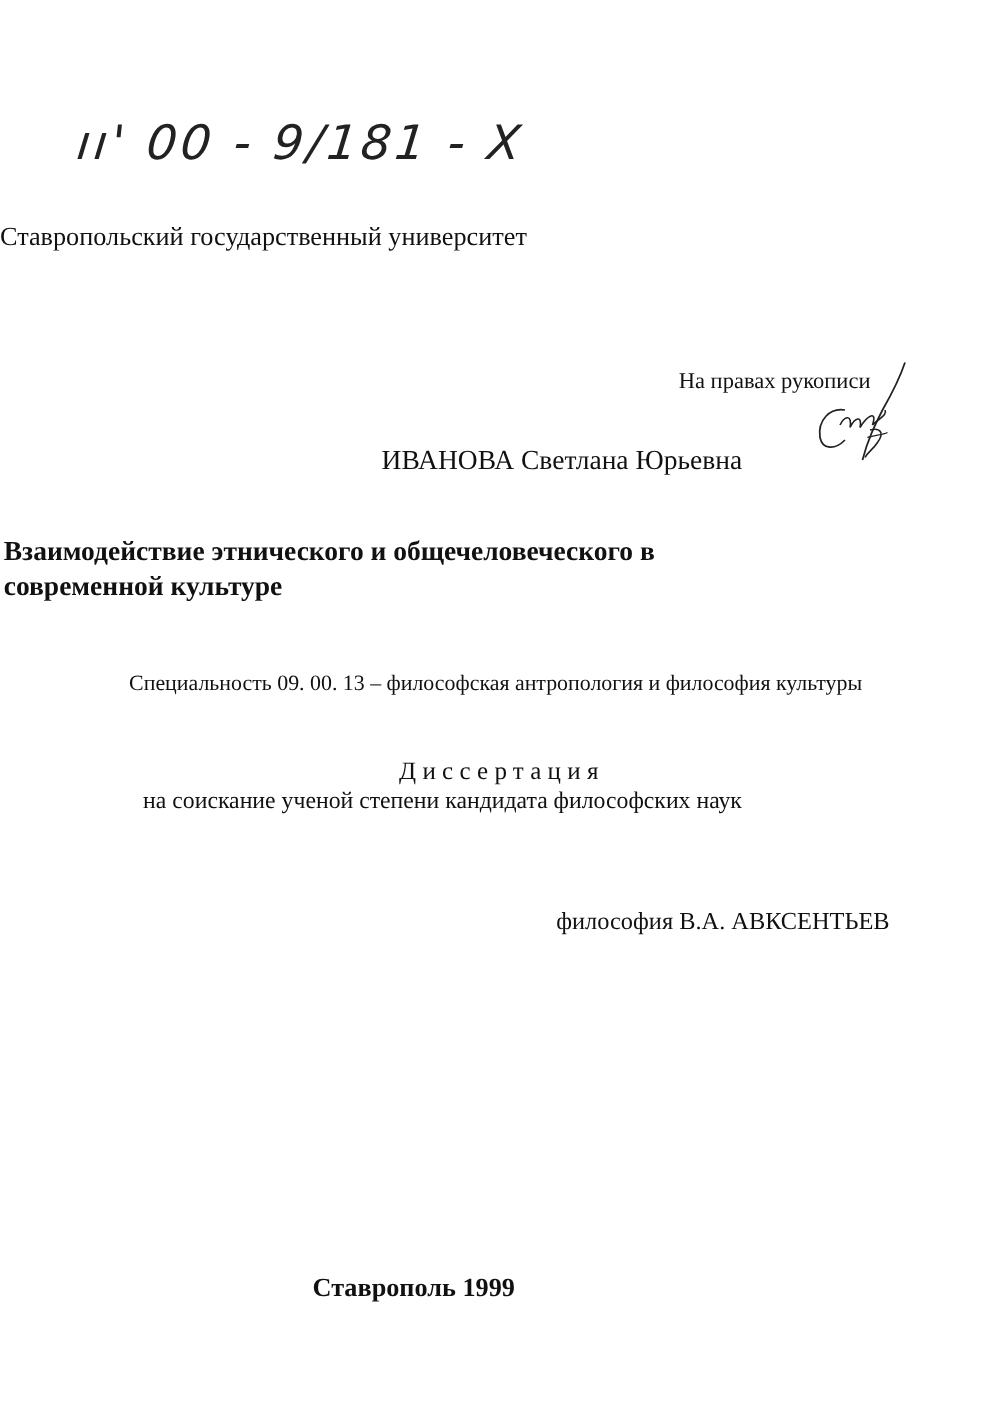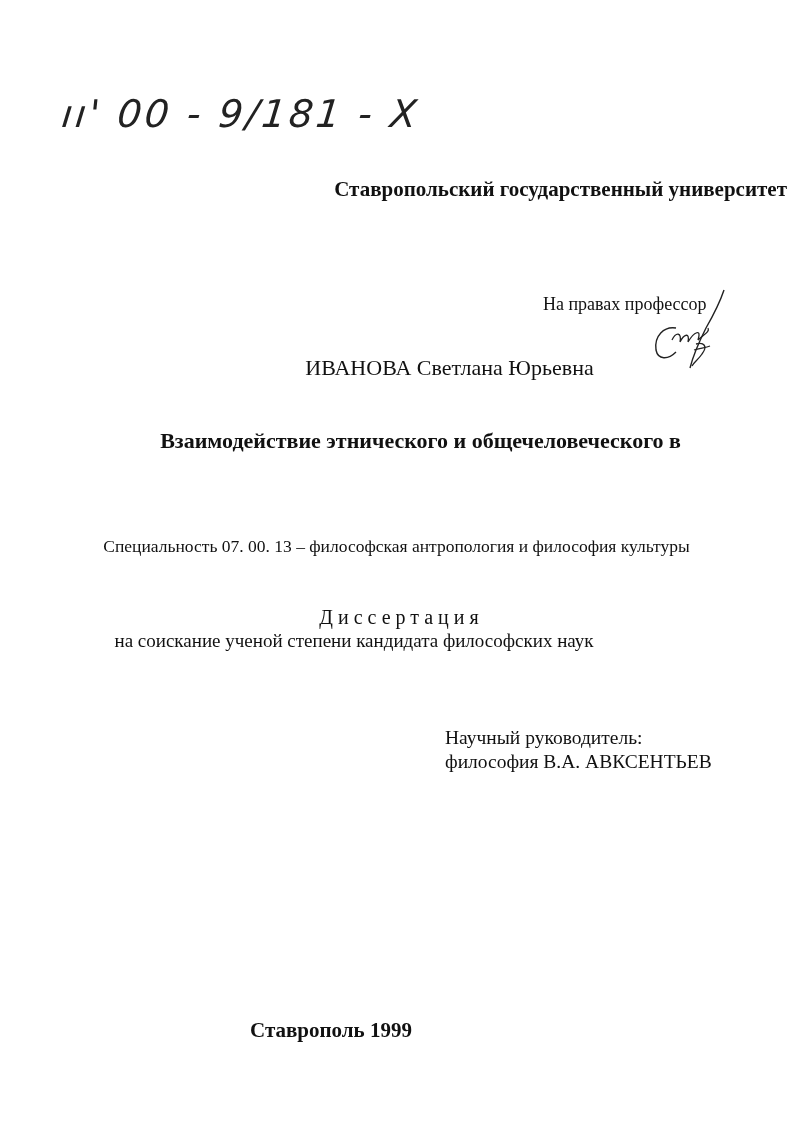--- a/index.html
+++ b/index.html
@@ -2,59 +2,59 @@
 <html><head>
   <meta charset="utf-8">
   <style>
     html, body { margin:0; padding:0; background:#ffffff; }
     body { width:793px; height:1122px; position:relative; overflow:hidden;
            font-family:"Liberation Serif", "DejaVu Serif", serif; color:#111; }
     .abs { position:absolute; white-space:nowrap; }
     .handwritten { left:62px; top:92px; font-family:"DejaVu Sans", sans-serif;
                    font-size:38px; font-style:italic; font-weight:200; color:#222;
                    letter-spacing:3px; transform:skewX(-6deg); }
-    .university { left:0; width:787px; text-align:right; top:177px; font-size:21px;font-weight:bold; }
+    .university { left:0; width:787px; text-align:left; top:177px; font-size:21px; }
     .rights { left:543px; top:294px; font-size:18px; }
     .signature { left:636px; top:288px; width:110px; height:92px; }
     .author { left:0; width:793px; text-align:center; top:355px; font-size:22px; padding-left:16px; box-sizing:border-box;margin-left:45px; }
-    .title { left:0; width:681px; text-align:right; top:427px; font-size:22px; font-weight:bold; line-height:28px; padding-left:26px; box-sizing:border-box; }
+    .title { left:0; width:681px; text-align:left; top:427px; font-size:22px; font-weight:bold; line-height:28px; padding-left:3px; box-sizing:border-box; }
     .speciality { left:0; width:793px; text-align:center; top:536px; font-size:17.5px; }
     .doctype { left:0; width:793px; text-align:center; top:606px; font-size:20px; letter-spacing:5px; padding-left:10px; box-sizing:border-box; }
     .degree { left:0; width:696px; text-align:center; top:630px; font-size:19px; padding-left:12px; box-sizing:border-box; }
     .supervisor { left:445px; top:726px; font-size:19.5px; line-height:24px; }
     .supervisor div { white-space:nowrap; }
     .city { left:0; width:632px; text-align:center; top:1018px; font-size:21px; font-weight:bold; padding-left:30px; box-sizing:border-box; }
   </style>
 </head>
 <body>
 
 <div class="abs handwritten">ıı' 00 - 9/181 - X</div>
 
 <div class="abs university">Ставропольский государственный университет</div>
 
-<div class="abs rights">На правах профессор</div>
+<div class="abs rights">На правах рукописи</div>
 
 <svg class="abs signature" viewBox="0 0 110 92">
   <path d="M88 2 C84 14 78 26 70 40 C64 52 58 64 54 80" fill="none" stroke="#222" stroke-width="1.4"></path>
   <path d="M40 40 C28 38 18 48 20 62 C22 72 32 72 40 64" fill="none" stroke="#222" stroke-width="1.4"></path>
   <path d="M36 52 C40 44 46 44 44 54 C48 46 54 44 52 54 C58 44 66 40 62 52 C68 46 74 44 72 40" fill="none" stroke="#222" stroke-width="1.3"></path>
   <path d="M60 56 C68 54 72 58 66 66 C62 72 58 74 56 78" fill="none" stroke="#222" stroke-width="1.3"></path>
   <path d="M58 62 C64 60 70 60 74 58" fill="none" stroke="#222" stroke-width="1.1"></path>
 </svg>
 
 <div class="abs author">ИВАНОВА Светлана Юрьевна</div>
 
 <div class="abs title">
   <div>Взаимодействие этнического и общечеловеческого в</div>
+  <div>современной культуре</div>
 </div>
 
-<div class="abs speciality">Специальность 07. 00. 13 – философская антропология и философия культуры</div>
+<div class="abs speciality">Специальность 09. 00. 13 – философская антропология и философия культуры</div>
 
 <div class="abs doctype">Диссертация</div>
 
 <div class="abs degree">на соискание ученой степени кандидата философских наук</div>
 
 <div class="abs supervisor">
-  <div>Научный руководитель:</div>
   <div>философия В.А. АВКСЕНТЬЕВ</div>
 </div>
 
 <div class="abs city">Ставрополь 1999</div>
 
 </body></html>

